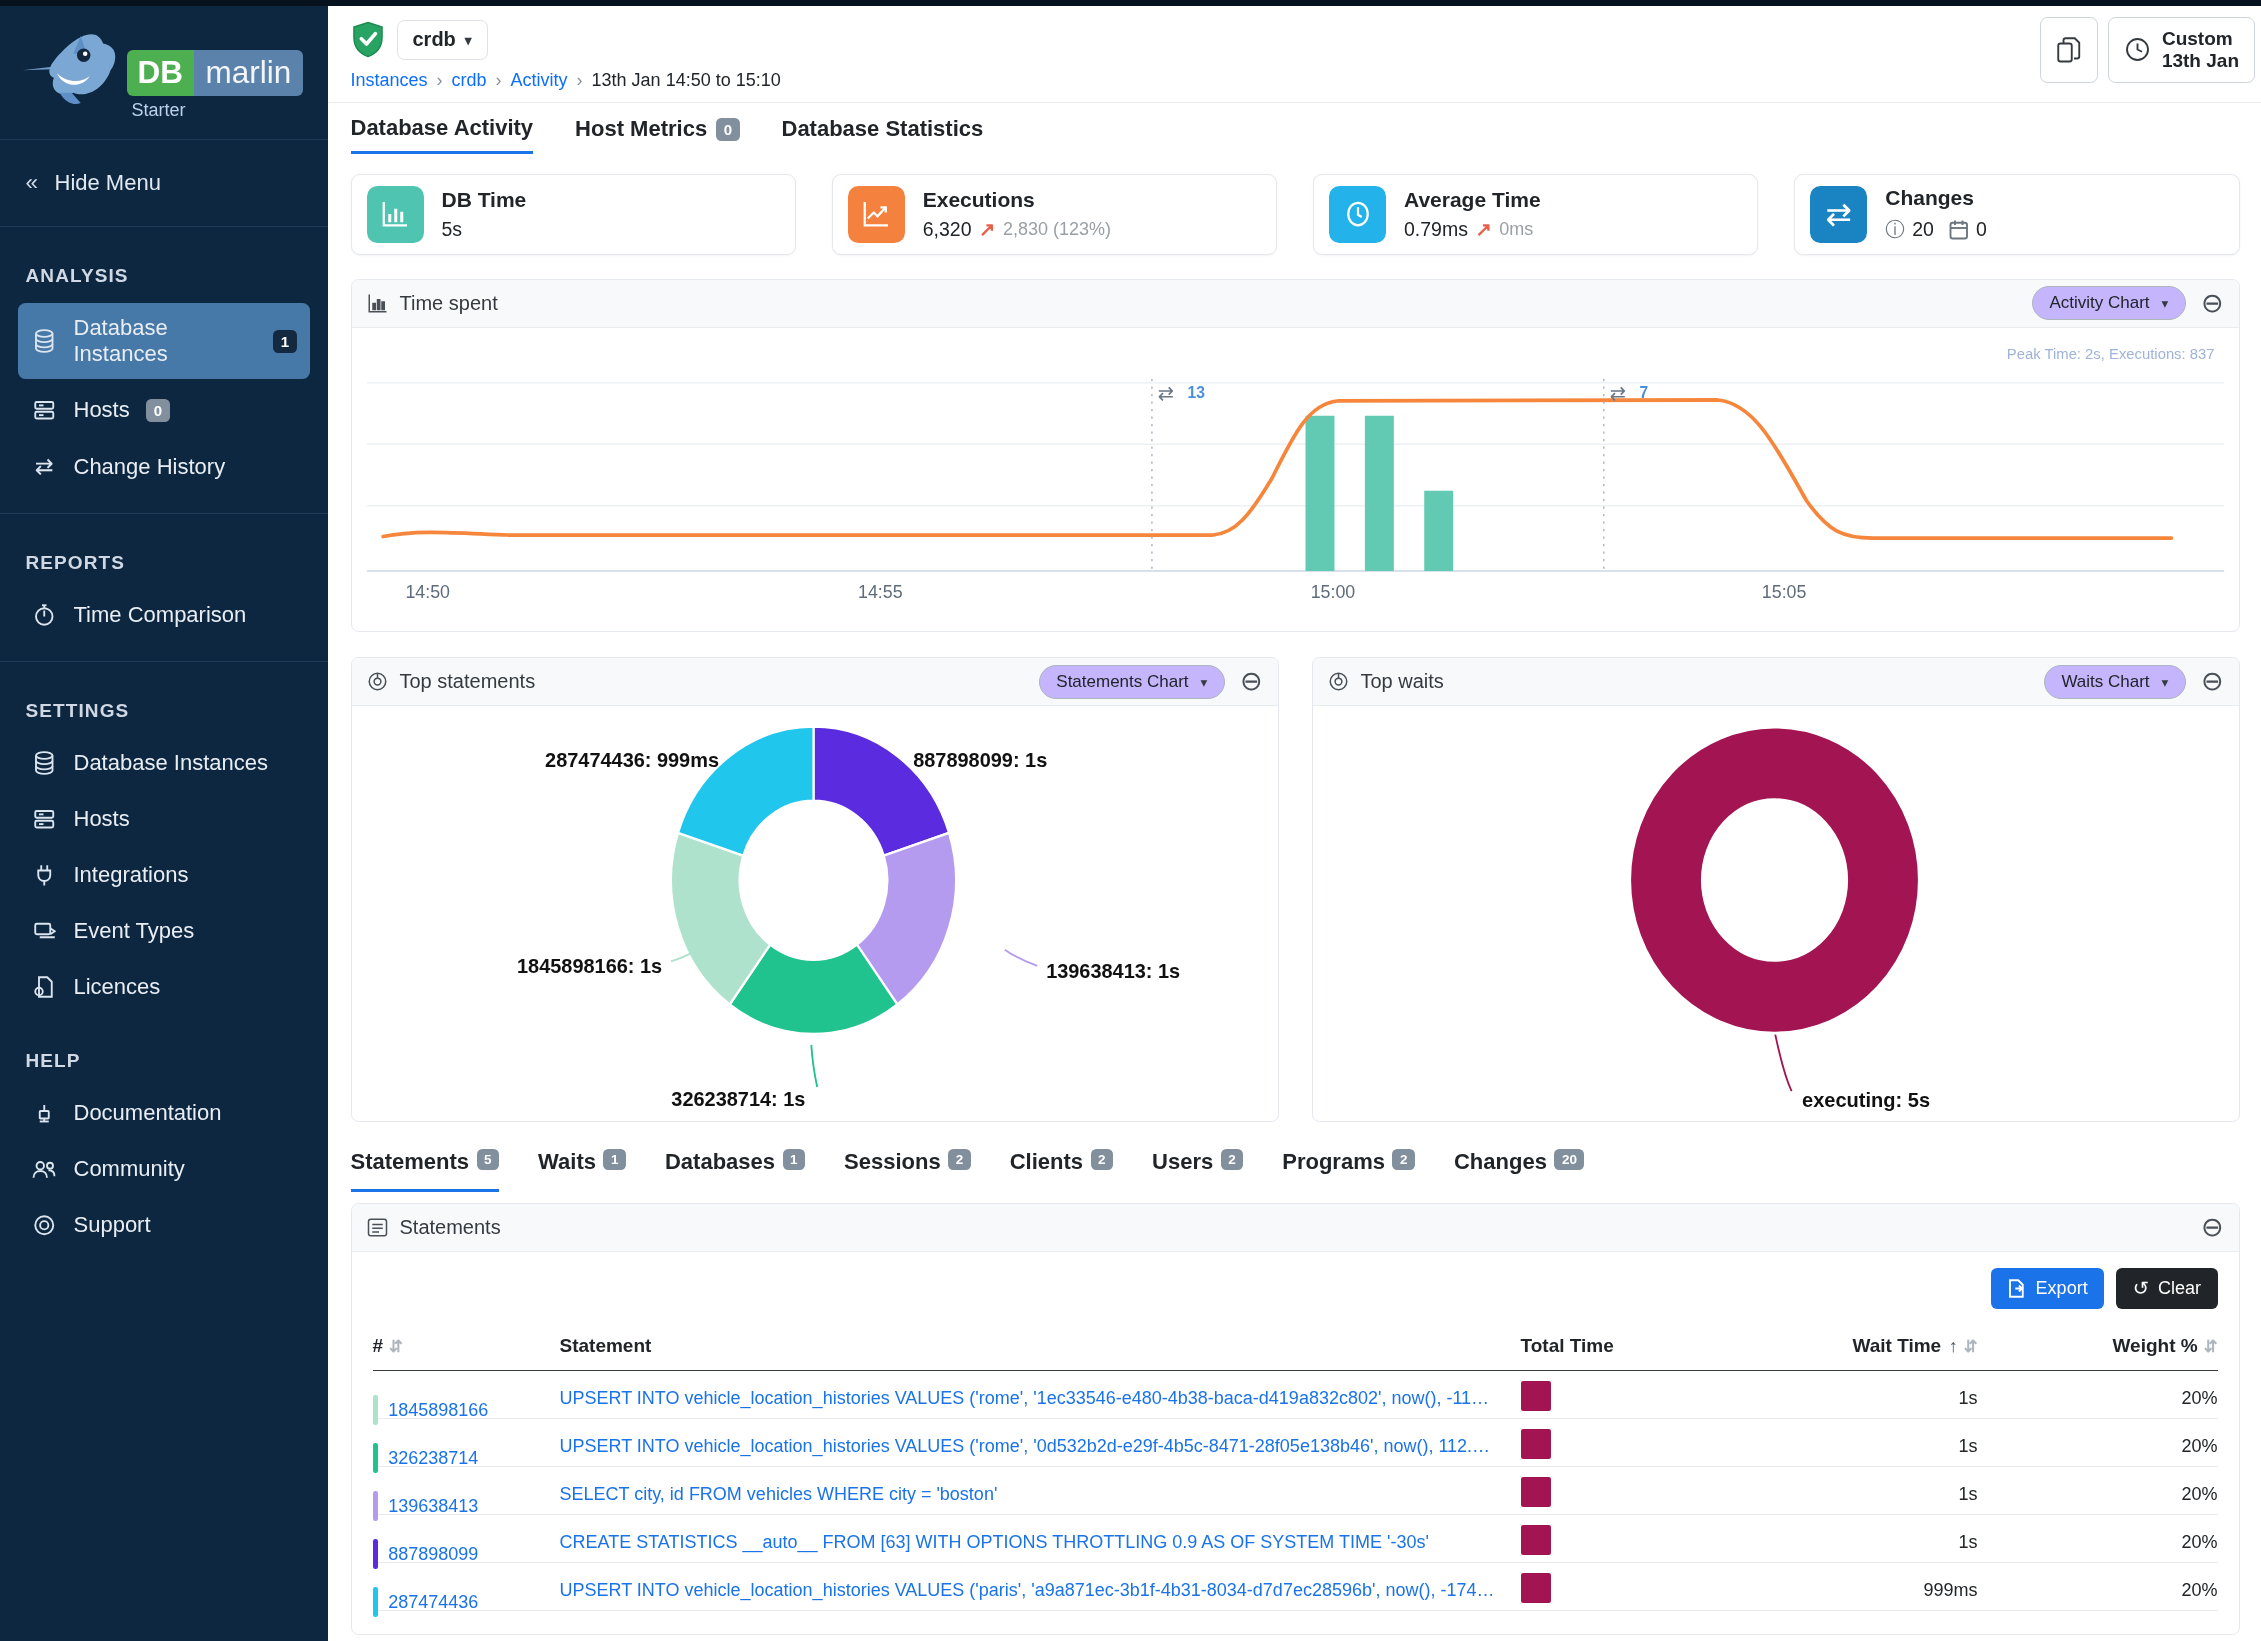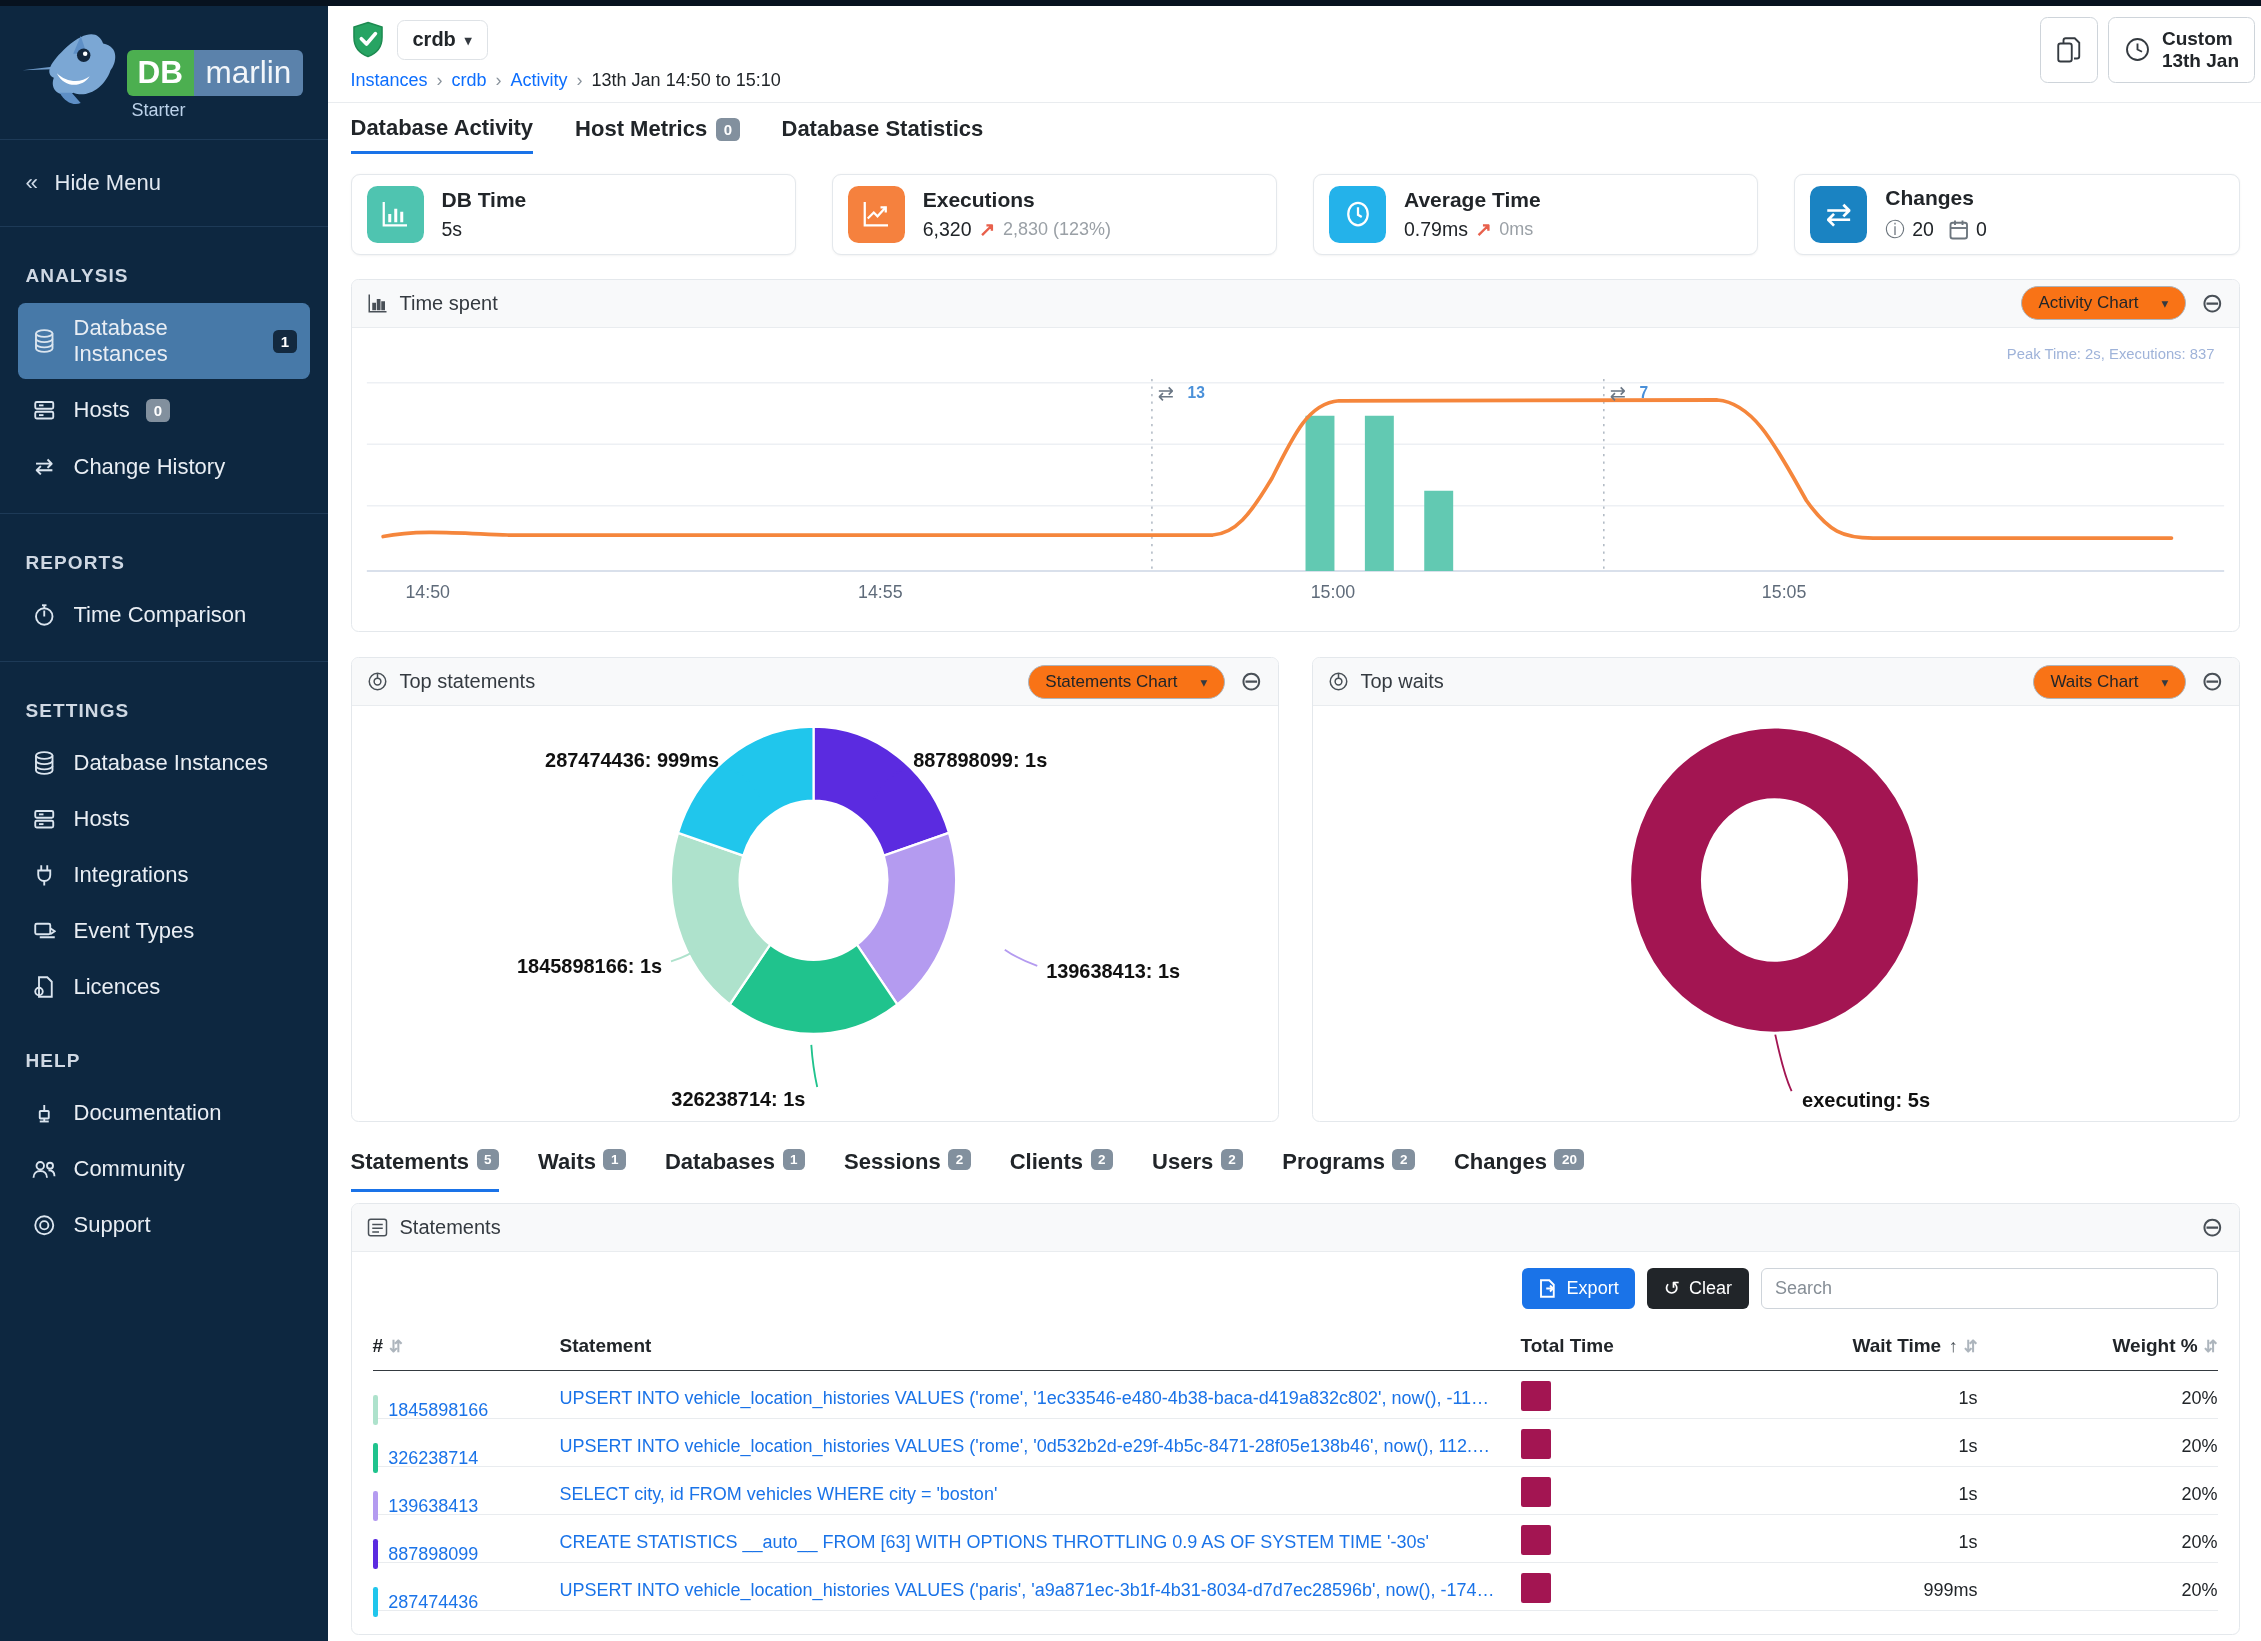--- a/index.html
+++ b/index.html
@@ -49,21 +49,21 @@
   .kpi-title { font-size:21px; font-weight:bold; }
   .kpi-val { font-size:19.5px; margin-top:6px; display:flex; align-items:center; gap:7.5px; }
   .delta-arrow { color:#e8604c; font-size:19.5px; font-weight:bold; }
   .delta { color:#9aa0a6; font-size:18px; }
   .kpi-mini-ic { color:#6c757d; font-size:19.5px; }
 
   .panel { border:0.7px solid #e4e8ec; border-radius:7.5px; margin:4.5px 22.5px 25.5px 22.5px; background:#fff; overflow:hidden; }
   .panel-hd { background:#f8f9fa; border-bottom:0.7px solid #e9ecef; display:flex; align-items:center; padding:9px 15px; height:48px; }
   .panel-title { font-size:20px; color:#343a40; display:flex; align-items:center; gap:12px; }
   .panel-hd-right { margin-left:auto; display:flex; align-items:center; gap:15px; }
-  .pill-btn { border:0.7px solid #adb5bd; border-radius:18px; background:#f97316; font-size:17px; color:#212529; padding:6px 16.5px; cursor:pointer; display:flex; gap:23px; align-items:center; }
+  .pill-btn { border:0.7px solid #adb5bd; border-radius:18px; background:#c4b5fd; font-size:17px; color:#212529; padding:6px 16.5px; cursor:pointer; display:flex; gap:12px; align-items:center; }
   .minus-circle { font-size:27px; color:#495057; line-height:1; cursor:pointer; }
 
   .two-col { display:flex; gap:33px; margin:0 22.5px 21px 22.5px; }
   .two-col .panel { margin:0; flex:1; }
 
   .lower-tabs { display:flex; gap:39px; padding:6px 22.5px 0 22.5px; height:49px; }
   .ltab { font-size:22px; font-weight:bold; display:flex; gap:7.5px; align-items:flex-start; padding-bottom:9px; cursor:pointer; }
   .ltab.active { border-bottom:3.7px solid #1a73e8; }
   .ltab .badge { font-size:13.5px; }
 
@@ -560,21 +560,20 @@
         <svg width="19.5" height="21" viewBox="0 0 26 28" fill="none" stroke="#fff" stroke-width="2.5">
             <path d="M4 3 H15 L21 9 V25 H4 Z"></path>
             <path d="M11 14 H20 M16 10 L20 14 L16 18"></path>
           </svg>
         <span>Export</span>
       </button>
       <button class="btn-clear">
         <span style="font-size:19.5px;">↺</span>
         <span>Clear</span>
       </button>
-      <input class="search-input" type="text" placeholder="Search" style="">
     </div>
 
     <div class="tbl">
       <div class="tbl-grid tbl-head">
         <div><span>#</span><span class="sort-ic">⇵</span></div>
         <div><span>Statement</span></div>
         <div><span>Total Time</span></div>
         <div class="t-right"><span>Wait Time</span><span class="sort-active">↑</span><span class="sort-ic">⇵</span></div>
         <div class="t-right"><span>Weight %</span><span class="sort-ic">⇵</span></div>
       </div>

